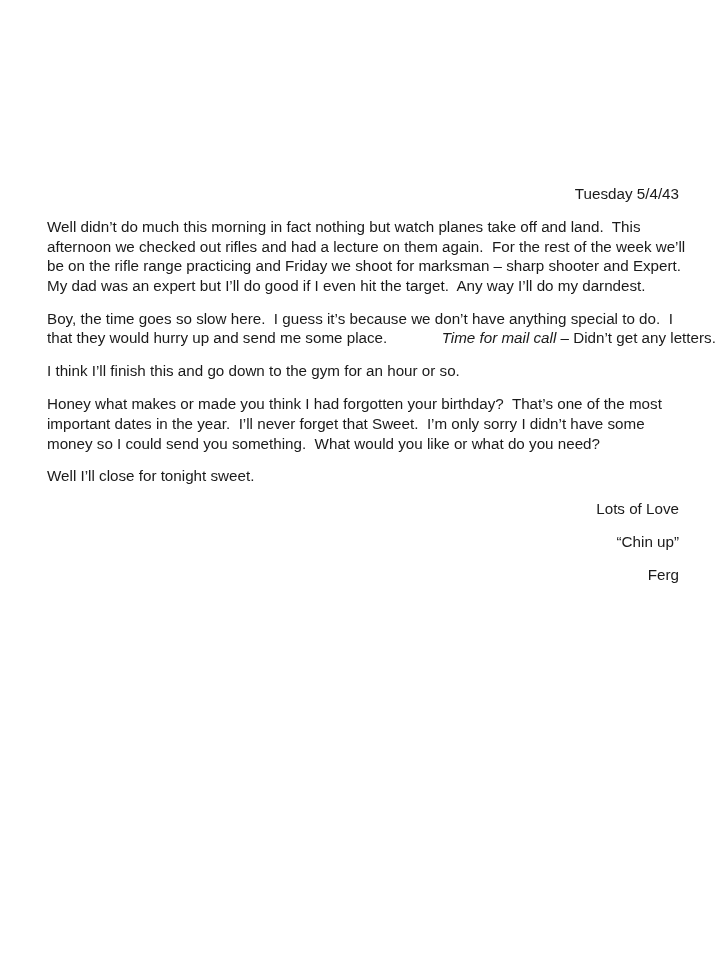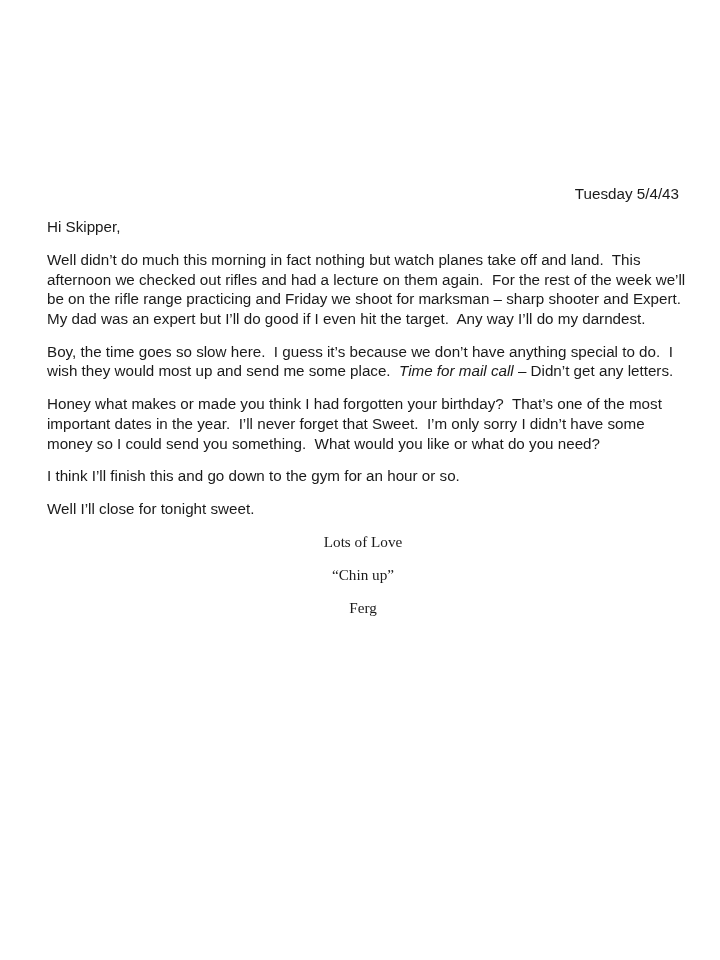--- a/index.html
+++ b/index.html
@@ -17,40 +17,39 @@
     font-family: "Liberation Sans", sans-serif;
     font-size: 15.2px;
     line-height: 19.6px;
     color: #1a1a1a;
   }
   .para {
     margin: 0 0 13.4px 0;
     white-space: pre;  
   }
   .date-line { text-align: right; }
-  .center { text-align: center; font-family: Liberation Serif, serif; }
-  .italic { font-style: italic; }
+  .center { text-align: right; }
+  .italic { font-style: italic; margin-left: 46px; }
 </style>
 </head>
 <body style="background: rgb(255, 255, 255);">
 
 <div class="page" style="color: rgb(26, 26, 26);">
   <p class="para date-line">Tuesday 5/4/43</p>
-  <p class="para">Hi Skipper,</p>
   <div id="letter-body">
       <p class="para"><span>Well didn’t do much this morning in fact nothing but watch planes take off and land.  This
 afternoon we checked out rifles and had a lecture on them again.  For the rest of the week we’ll
 be on the rifle range practicing and Friday we shoot for marksman – sharp shooter and Expert.
 My dad was an expert but I’ll do good if I even hit the target.  Any way I’ll do my darndest.</span></p>
       <p class="para"><span>Boy, the time goes so slow here.  I guess it’s because we don’t have anything special to do.  I
-wish they would most up and send me some place.  </span><span class="italic">Time for mail call</span><span> – Didn’t get any letters.</span></p>
+that they would hurry up and send me some place.  </span><span class="italic">Time for mail call</span><span> – Didn’t get any letters.</span></p>
+      <p class="para"><span>I think I’ll finish this and go down to the gym for an hour or so.</span></p>
       <p class="para"><span>Honey what makes or made you think I had forgotten your birthday?  That’s one of the most
 important dates in the year.  I’ll never forget that Sweet.  I’m only sorry I didn’t have some
 money so I could send you something.  What would you like or what do you need?</span></p>
-      <p class="para"><span>I think I’ll finish this and go down to the gym for an hour or so.</span></p>
       <p class="para"><span>Well I’ll close for tonight sweet.</span></p>
     </div>
   <div id="letter-closing">
       <p class="para center">Lots of Love</p>
       <p class="para center">“Chin up”</p>
       <p class="para center">Ferg</p>
     </div>
 </div>
 
 </body></html>

